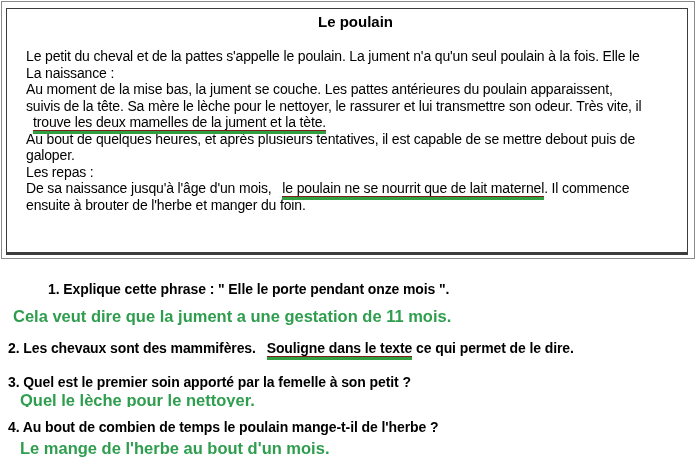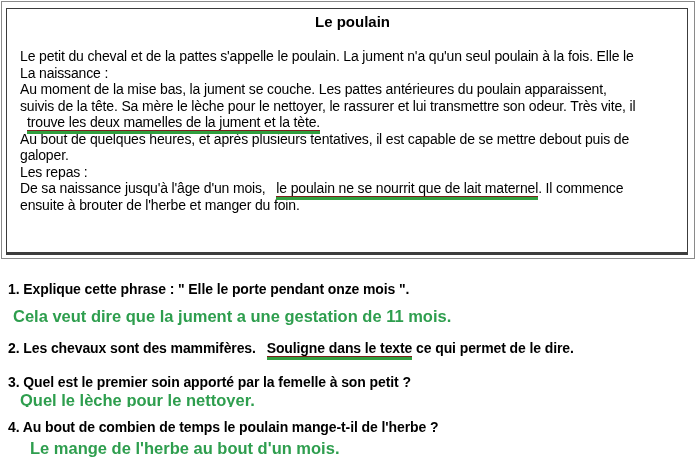--- a/index.html
+++ b/index.html
@@ -21,21 +21,21 @@
   }
   
   .frame-outer{
     position:absolute;left:1px;top:1px;width:694px;height:258px;
     border:1px solid var(--frame-outer);
   }
   .frame-inner{
     position:absolute;left:4px;top:6px;right:6px;bottom:3px;
     border:1px solid var(--frame-inner);
     border-bottom-width:3px;
-    padding:4px 2px 0 13px;
+    padding:4px 2px 0 19px;
   }
   .box-title{
     text-align:center;
     font-weight:bold;
     font-size:15px;
     line-height:18px;
     margin-bottom:17px;
   }
   .box-line{
     font-size:14px;
@@ -88,24 +88,24 @@
       <div class="box-line">suivis de la tête. Sa mère le lèche pour le nettoyer, le rassurer et lui transmettre son odeur. Très vite, il</div>
       <div class="box-line"><span class="ul gm">trouve les deux mamelles de la jument et la tète.</span></div>
       <div class="box-line">Au bout de quelques heures, et après plusieurs tentatives, il est capable de se mettre debout puis de</div>
       <div class="box-line">galoper.</div>
       <div class="box-line">Les repas :</div>
       <div class="box-line"><span>De sa naissance jusqu'à l'âge d'un mois, </span><span class="ul gm">le poulain ne se nourrit que de lait maternel</span><span>. Il commence</span></div>
       <div class="box-line">ensuite à brouter de l'herbe et manger du foin.</div>
     </div>
   </div>
 
-  <div class="q" style="top:281px;">1. Explique cette phrase : " Elle le porte pendant onze mois ".</div>
+  <div class="q" style="top:281px;margin-left:40px;">1. Explique cette phrase : " Elle le porte pendant onze mois ".</div>
   <div class="a" style="top:306px;left:13px;">Cela veut dire que la jument a une gestation de 11 mois.</div>
 
   <div class="q" style="top:340px;"><span>2. Les chevaux sont des mammifères. </span><span class="ul gm">Souligne dans le texte</span><span> ce qui permet de le dire.</span></div>
 
   <div class="q" style="top:374px;">3. Quel est le premier soin apporté par la femelle à son petit ?</div>
   <div class="a a-clip" style="top:390px;left:20px;">Quel le lèche pour le nettoyer.</div>
 
   <div class="q" style="top:419px;">4. Au bout de combien de temps le poulain mange-t-il de l'herbe ?</div>
-  <div class="a" style="top:438px;left:30px;">Le mange de l'herbe au bout d'un mois.</div>
+  <div class="a" style="top:438px;left:20px;">Le mange de l'herbe au bout d'un mois.</div>
 
 </div>
 
 </body></html>

